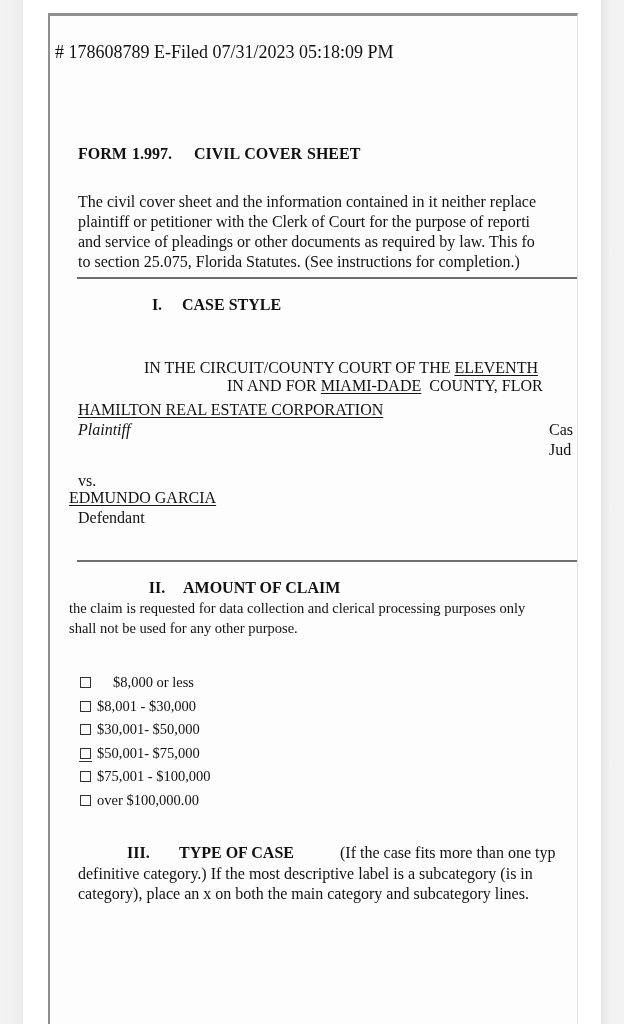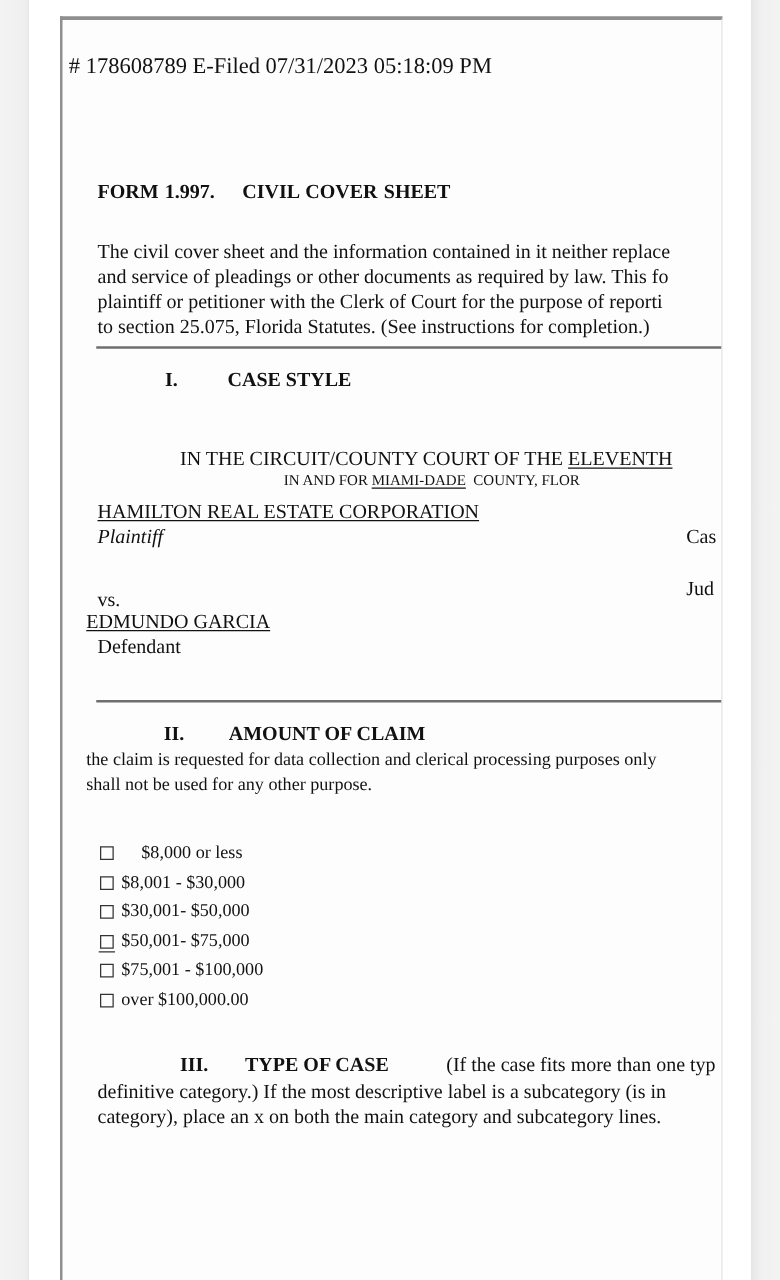--- a/index.html
+++ b/index.html
@@ -25,67 +25,67 @@
     }
     .abs { position: absolute; white-space: nowrap; }
     .efiled { left: 5px; top: 26px; font-size: 18px; }
     .form-title { left: 28px; top: 129px; font-size: 16px; font-weight: bold; word-spacing: 1px; }
     .form-title .gap { display: inline-block; width: 22px; }
     .para { font-size: 16px; line-height: 20px; }
     .intro { left: 28px; top: 160px; margin-top: 16px; }
     .rule { position: absolute; height: 2px; background: #6f6f6f; left: 27px; width: 510px; }
     .rule1 { top: 261px; }
     .rule2 { top: 544px; }
-    .sec-head { font-size: 16px; font-weight: bold; }
+    .sec-head { font-size: 16px; font-weight: bold; text-align: center; }
     .sec1 { left: 82px; top: 280px; }
     .sec1 .label { display: inline-block; width: 50px; }
     .court1 { left: 94px; top: 343px; font-size: 16px; }
-    .court2 { left: 177px; top: 361px; font-size: 12px; }
+    .court2 { left: 177px; top: 361px; font-size: 16px; }
     u { text-decoration: underline; text-underline-offset: 2px; }
     .plaintiff-name { left: 28px; top: 385px; font-size: 16px; }
     .plaintiff-label { left: 28px; top: 405px; font-size: 16px; font-style: italic; }
     .case-no { left: 499px; top: 405px; font-size: 16px; }
-    .judge { left: 499px; top: 425px; font-size: 16px; margin-top: 22px; }
+    .judge { left: 499px; top: 425px; font-size: 16px; }
     .vs { left: 28px; top: 456px; font-size: 16px; text-align: center; }
     .defendant-name { left: 19px; top: 473px; font-size: 16px; }
     .defendant-label { left: 28px; top: 493px; font-size: 16px; }
     .sec2 { left: 81px; top: 563px; }
     .sec2 .label { display: inline-block; width: 52px; }
     .claim-para { left: 19px; top: 582px; font-size: 14.5px; line-height: 20px; }
     .checklist { position: absolute; left: 30px; top: 655px; font-size: 14.5px; }
     .check-item { height: 23.5px; display: flex; align-items: center; white-space: nowrap; }
     .check-box {
       display: inline-block; width: 11px; height: 11px; border: 1px solid #333;
       margin-right: 6px; position: relative; top: 0px;
     }
     .check-box.underlined::after {
       content: ""; position: absolute; left: -2px; right: -2px; bottom: -4px; height: 1px; background: #333;
     }
     .check-item:first-child .check-label { margin-left: 16px; }
-    .sec3 { left: 94px; top: 828px; font-size: 16px; }
+    .sec3 { left: 77px; top: 828px; font-size: 16px; }
     .sec3 .num { font-weight: bold; display: inline-block; width: 52px; }
     .sec3 .title { font-weight: bold; display: inline-block; width: 161px; }
     .sec3-para { left: 28px; top: 848px; font-size: 16px; line-height: 20px; }
   </style>
 </head>
 <body>
 
 <div class="viewer">
   <div class="page-box">
 
     <div class="abs efiled"># 178608789 E-Filed 07/31/2023 05:18:09 PM</div>
 
     <div class="abs form-title">
       <span>FORM 1.997.</span><span class="gap"></span><span>CIVIL COVER SHEET</span>
     </div>
 
     <div class="abs para intro">
       <div>The civil cover sheet and the information contained in it neither replace</div>
+      <div>plaintiff or petitioner with the Clerk of Court for the purpose of reporti</div>
       <div>and service of pleadings or other documents as required by law. This fo</div>
-      <div>plaintiff or petitioner with the Clerk of Court for the purpose of reporti</div>
       <div>to section 25.075, Florida Statutes. (See instructions for completion.)</div>
     </div>
 
     <div class="rule rule1"></div>
 
     <div class="abs sec-head sec1">
       <span class="label">I.</span><span>CASE STYLE</span>
     </div>
 
     <div class="abs court1">

